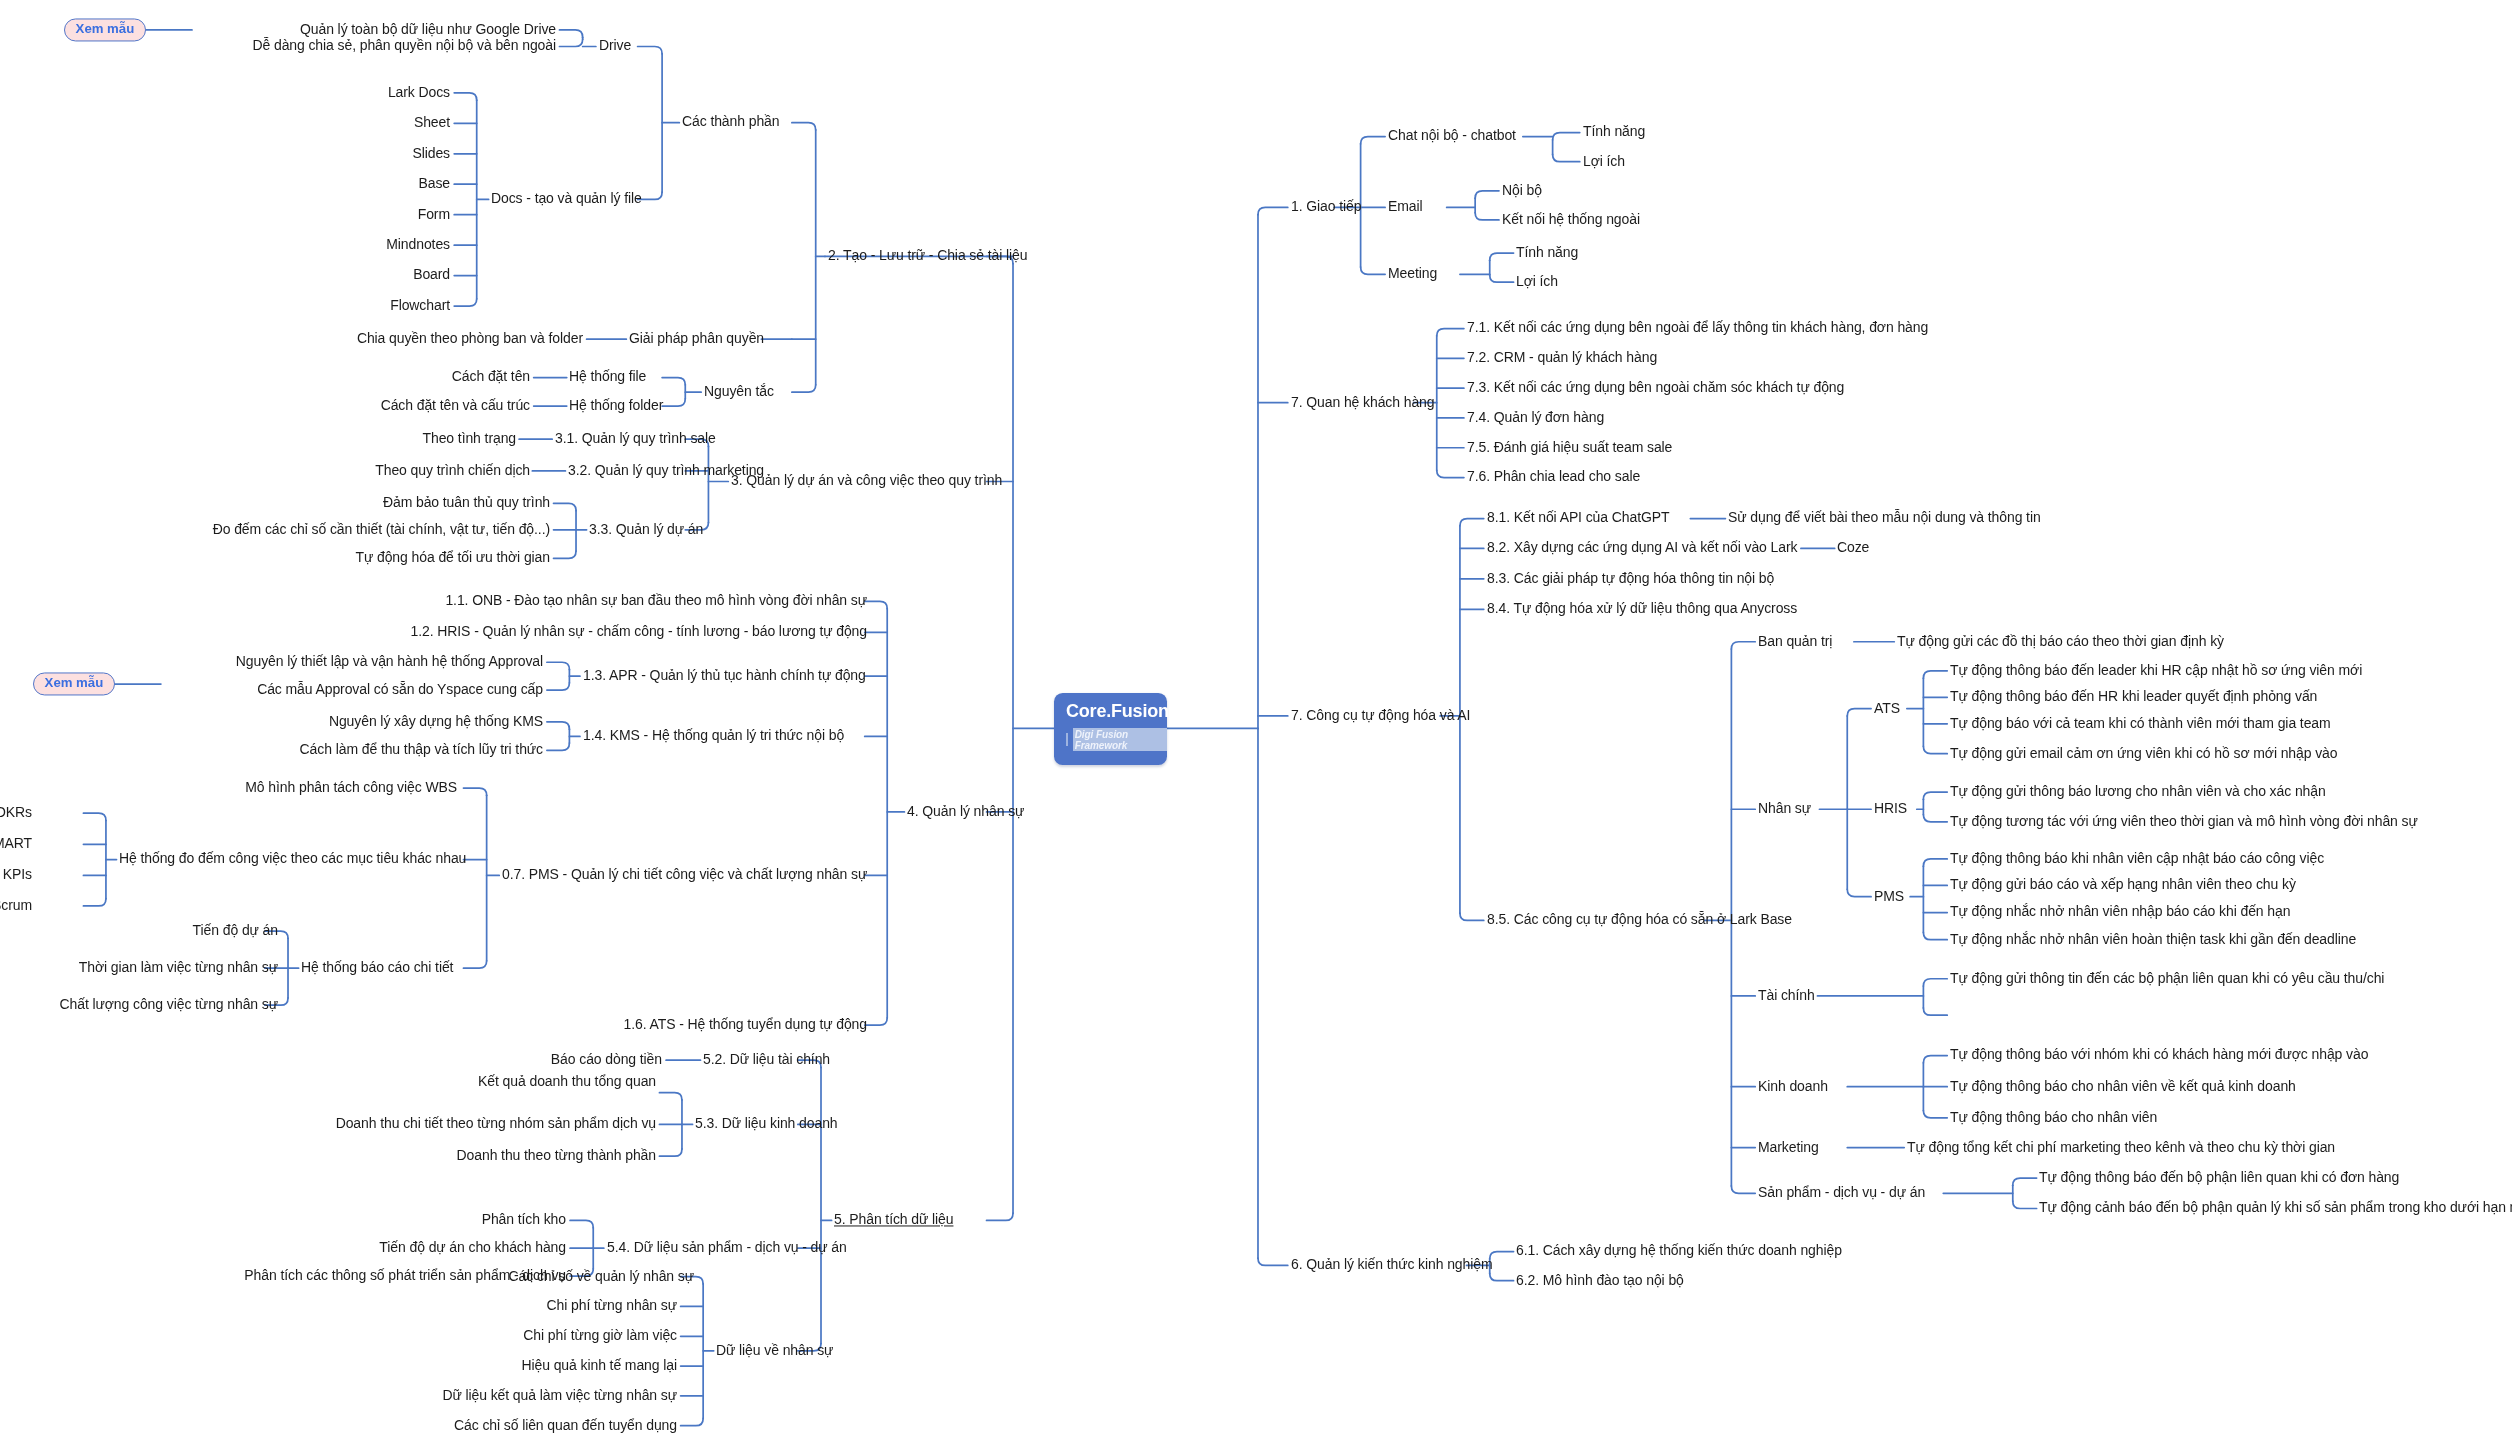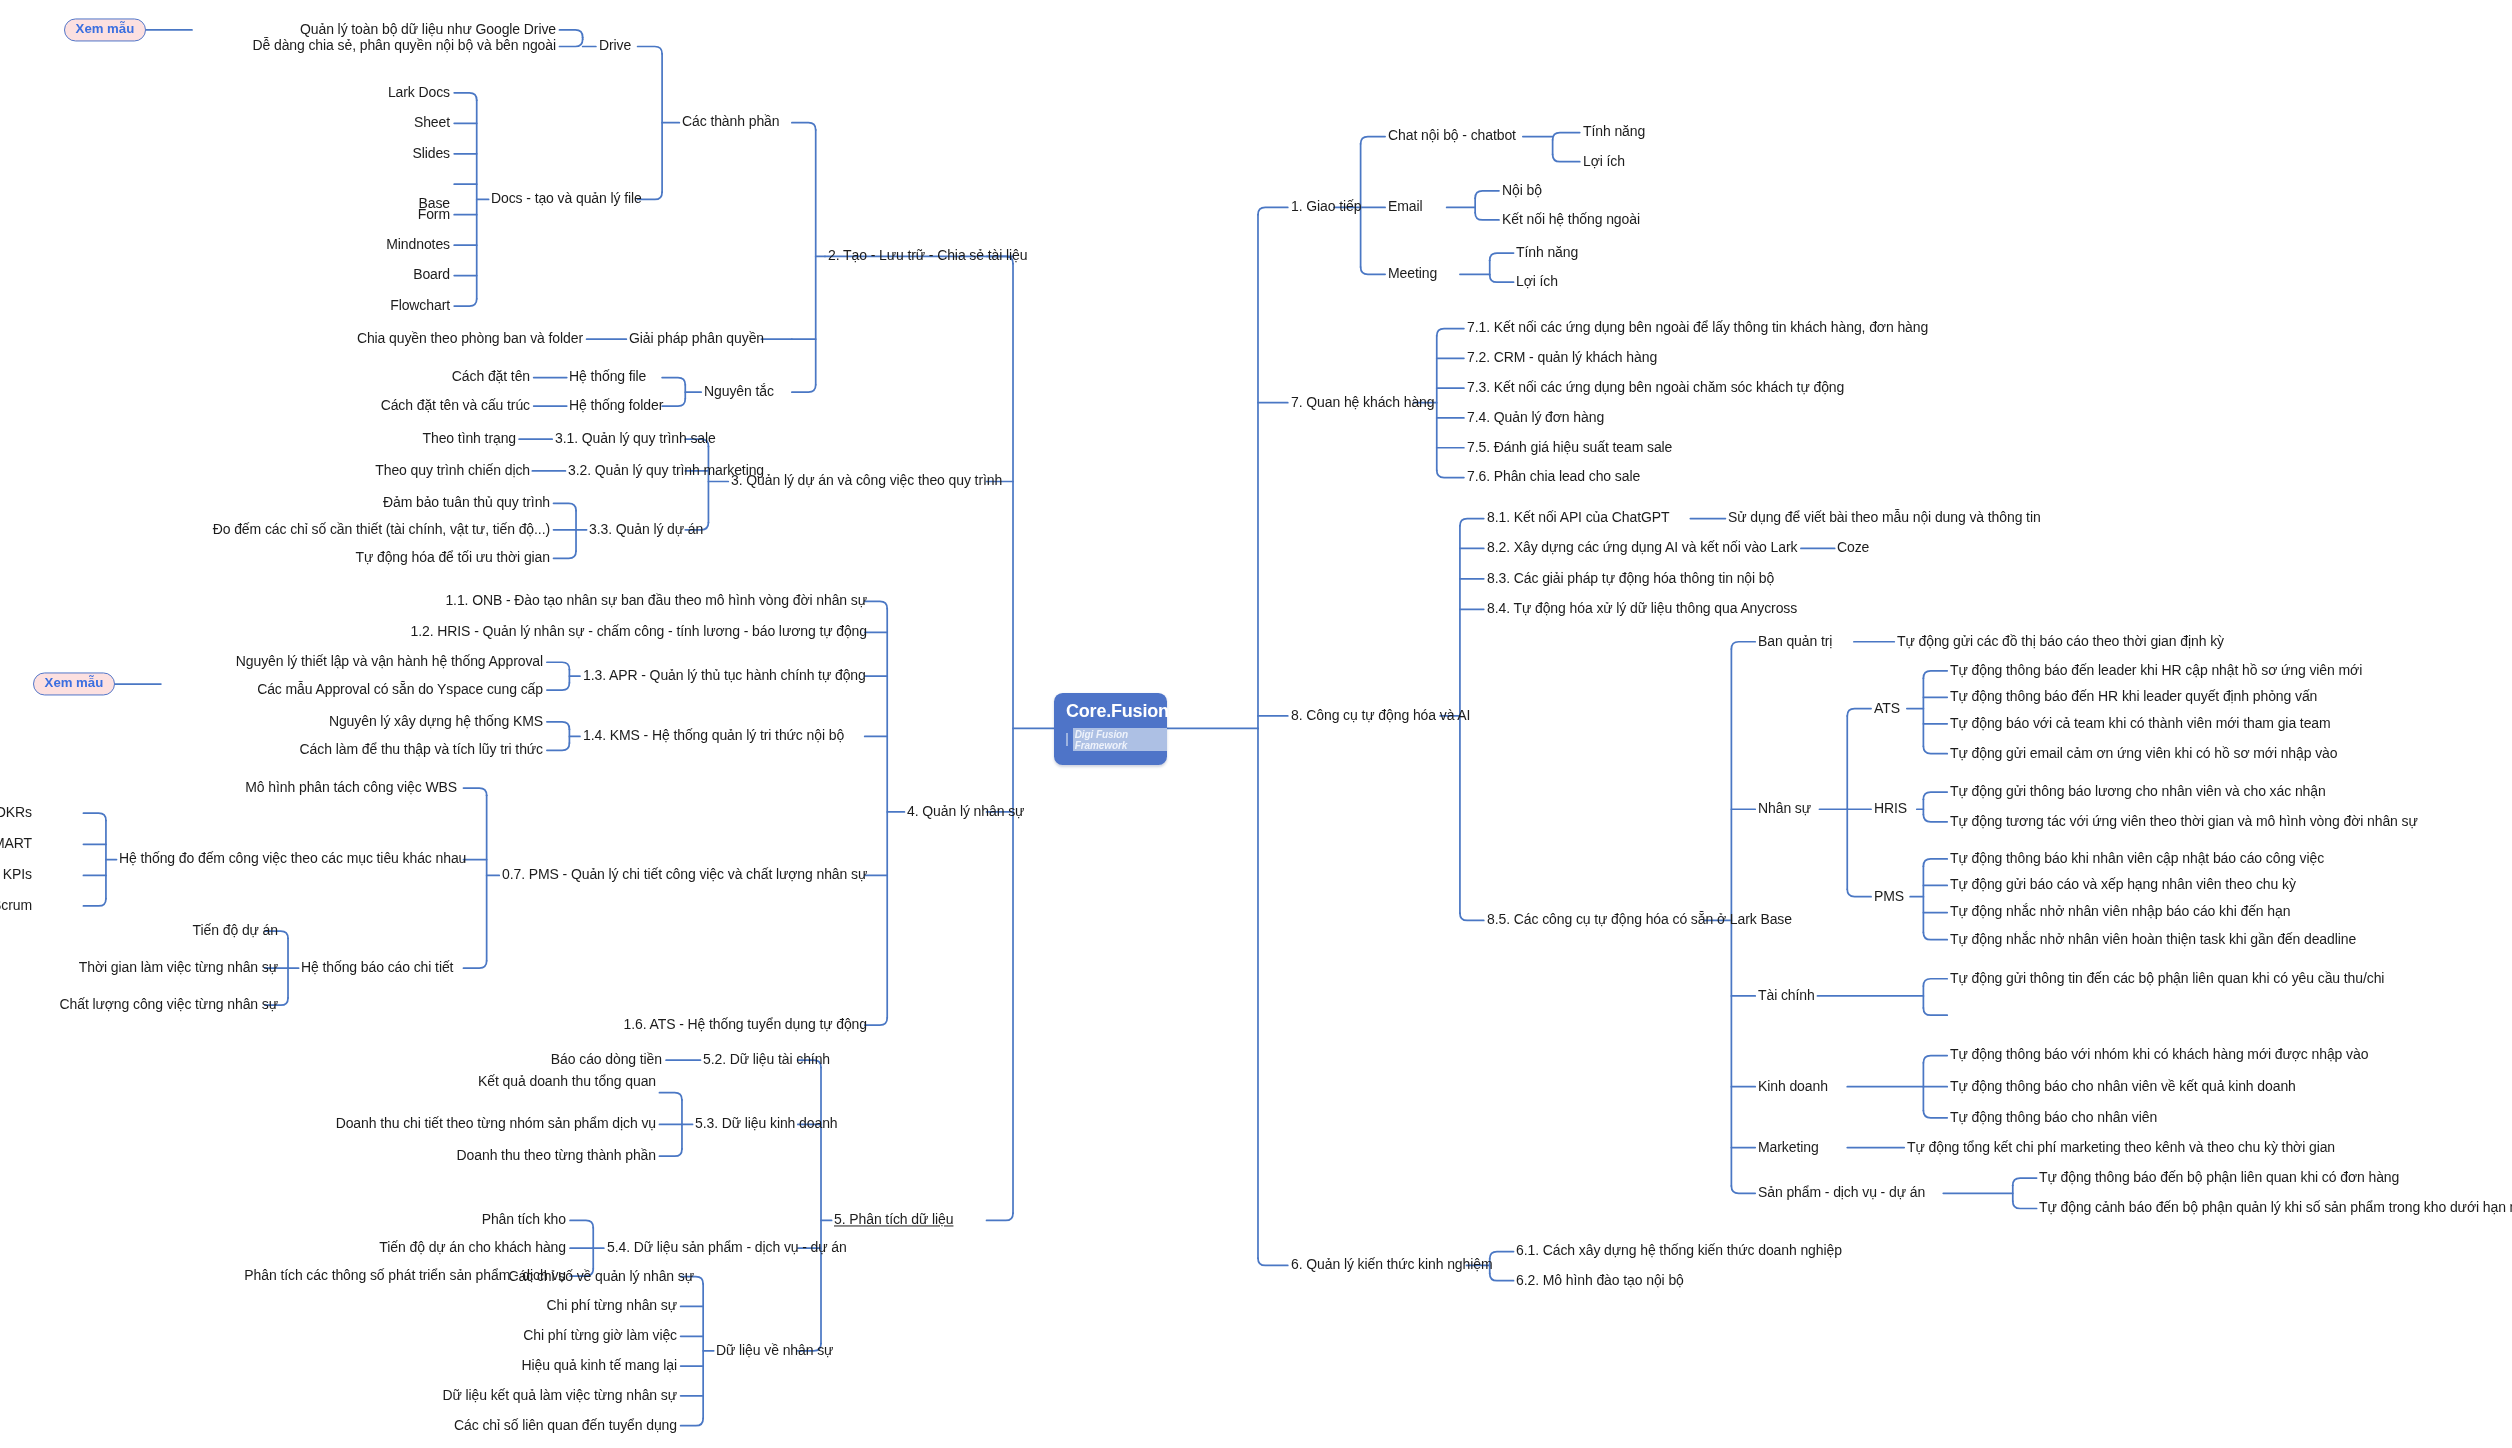--- a/index.html
+++ b/index.html
@@ -315,21 +315,21 @@
   <div class="badge" style="left:64px; top:30px;">Xem mẫu</div>
   <div class="badge" style="left:33px; top:684px;">Xem mẫu</div>
 
   <div class="node l anchored" style="left:556px; top:30px;">Quản lý toàn bộ dữ liệu như Google Drive</div>
   <div class="node l anchored" style="left:556px; top:46px;">Dễ dàng chia sẻ, phân quyền nội bộ và bên ngoài</div>
   <div class="node r" style="left:599px; top:46px;">Drive</div>
 
   <div class="node l anchored" style="left:450px; top:93px;">Lark Docs</div>
   <div class="node l anchored" style="left:450px; top:123px;">Sheet</div>
   <div class="node l anchored" style="left:450px; top:154px;">Slides</div>
-  <div class="node l anchored" style="left:450px; top:184px;margin-top:20px;">Base</div>
+  <div class="node l anchored" style="left:450px; top:184px;">Base</div>
   <div class="node l anchored" style="left:450px; top:215px;">Form</div>
   <div class="node l anchored" style="left:450px; top:245px;">Mindnotes</div>
   <div class="node l anchored" style="left:450px; top:275px;">Board</div>
   <div class="node l anchored" style="left:450px; top:306px;">Flowchart</div>
   <div class="node r" style="left:491px; top:199px;">Docs - tạo và quản lý file</div>
 
   <div class="node r" style="left:682px; top:122px;">Các thành phần</div>
 
   <div class="node l anchored" style="left:583px; top:339px;">Chia quyền theo phòng ban và folder</div>
   <div class="node r" style="left:629px; top:339px;">Giải pháp phân quyền</div>
@@ -421,21 +421,21 @@
   <div class="node r" style="left:1516px; top:282px;">Lợi ích</div>
 
   <div class="node r" style="left:1291px; top:403px;">7. Quan hệ khách hàng</div>
   <div class="node r" style="left:1467px; top:328px;">7.1. Kết nối các ứng dụng bên ngoài để lấy thông tin khách hàng, đơn hàng</div>
   <div class="node r" style="left:1467px; top:358px;">7.2. CRM - quản lý khách hàng</div>
   <div class="node r" style="left:1467px; top:388px;">7.3. Kết nối các ứng dụng bên ngoài chăm sóc khách tự động</div>
   <div class="node r" style="left:1467px; top:418px;">7.4. Quản lý đơn hàng</div>
   <div class="node r" style="left:1467px; top:448px;">7.5. Đánh giá hiệu suất team sale</div>
   <div class="node r" style="left:1467px; top:477px;">7.6. Phân chia lead cho sale</div>
 
-  <div class="node r" style="left:1291px; top:716px;">8. Công cụ tự động hóa và AI</div>
+  <div class="node r" style="left:1291px; top:716px;">7. Công cụ tự động hóa và AI</div>
 
   <div class="node r" style="left:1487px; top:518px;">8.1. Kết nối API của ChatGPT</div>
   <div class="node r" style="left:1728px; top:518px;">Sử dụng để viết bài theo mẫu nội dung và thông tin</div>
   <div class="node r" style="left:1487px; top:548px;">8.2. Xây dựng các ứng dụng AI và kết nối vào Lark</div>
   <div class="node r" style="left:1837px; top:548px;">Coze</div>
   <div class="node r" style="left:1487px; top:579px;">8.3. Các giải pháp tự động hóa thông tin nội bộ</div>
   <div class="node r" style="left:1487px; top:609px;">8.4. Tự động hóa xử lý dữ liệu thông qua Anycross</div>
 
   <div class="node r" style="left:1487px; top:920px;">8.5. Các công cụ tự động hóa có sẵn ở Lark Base</div>
 

